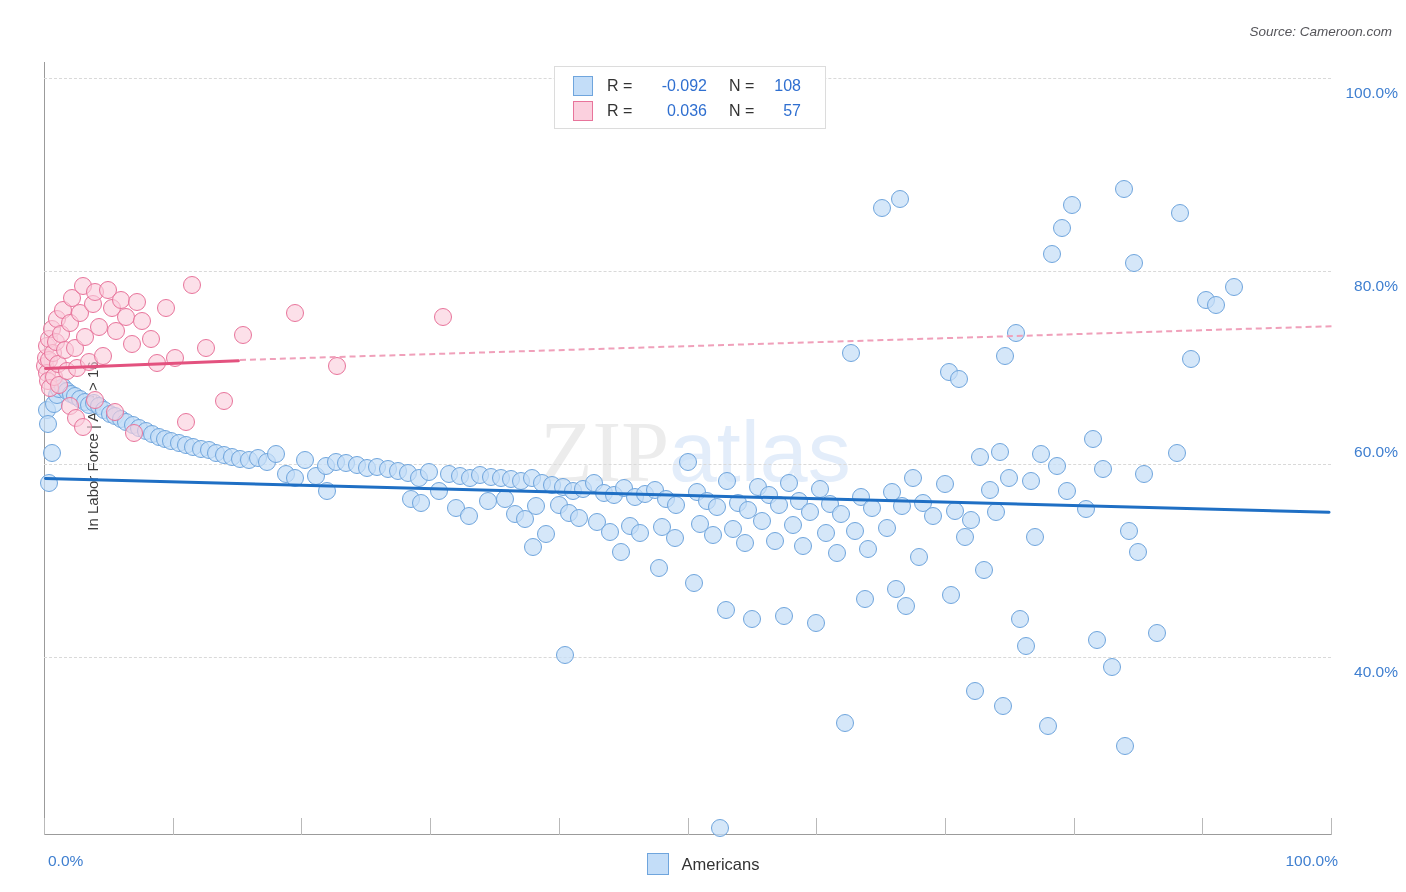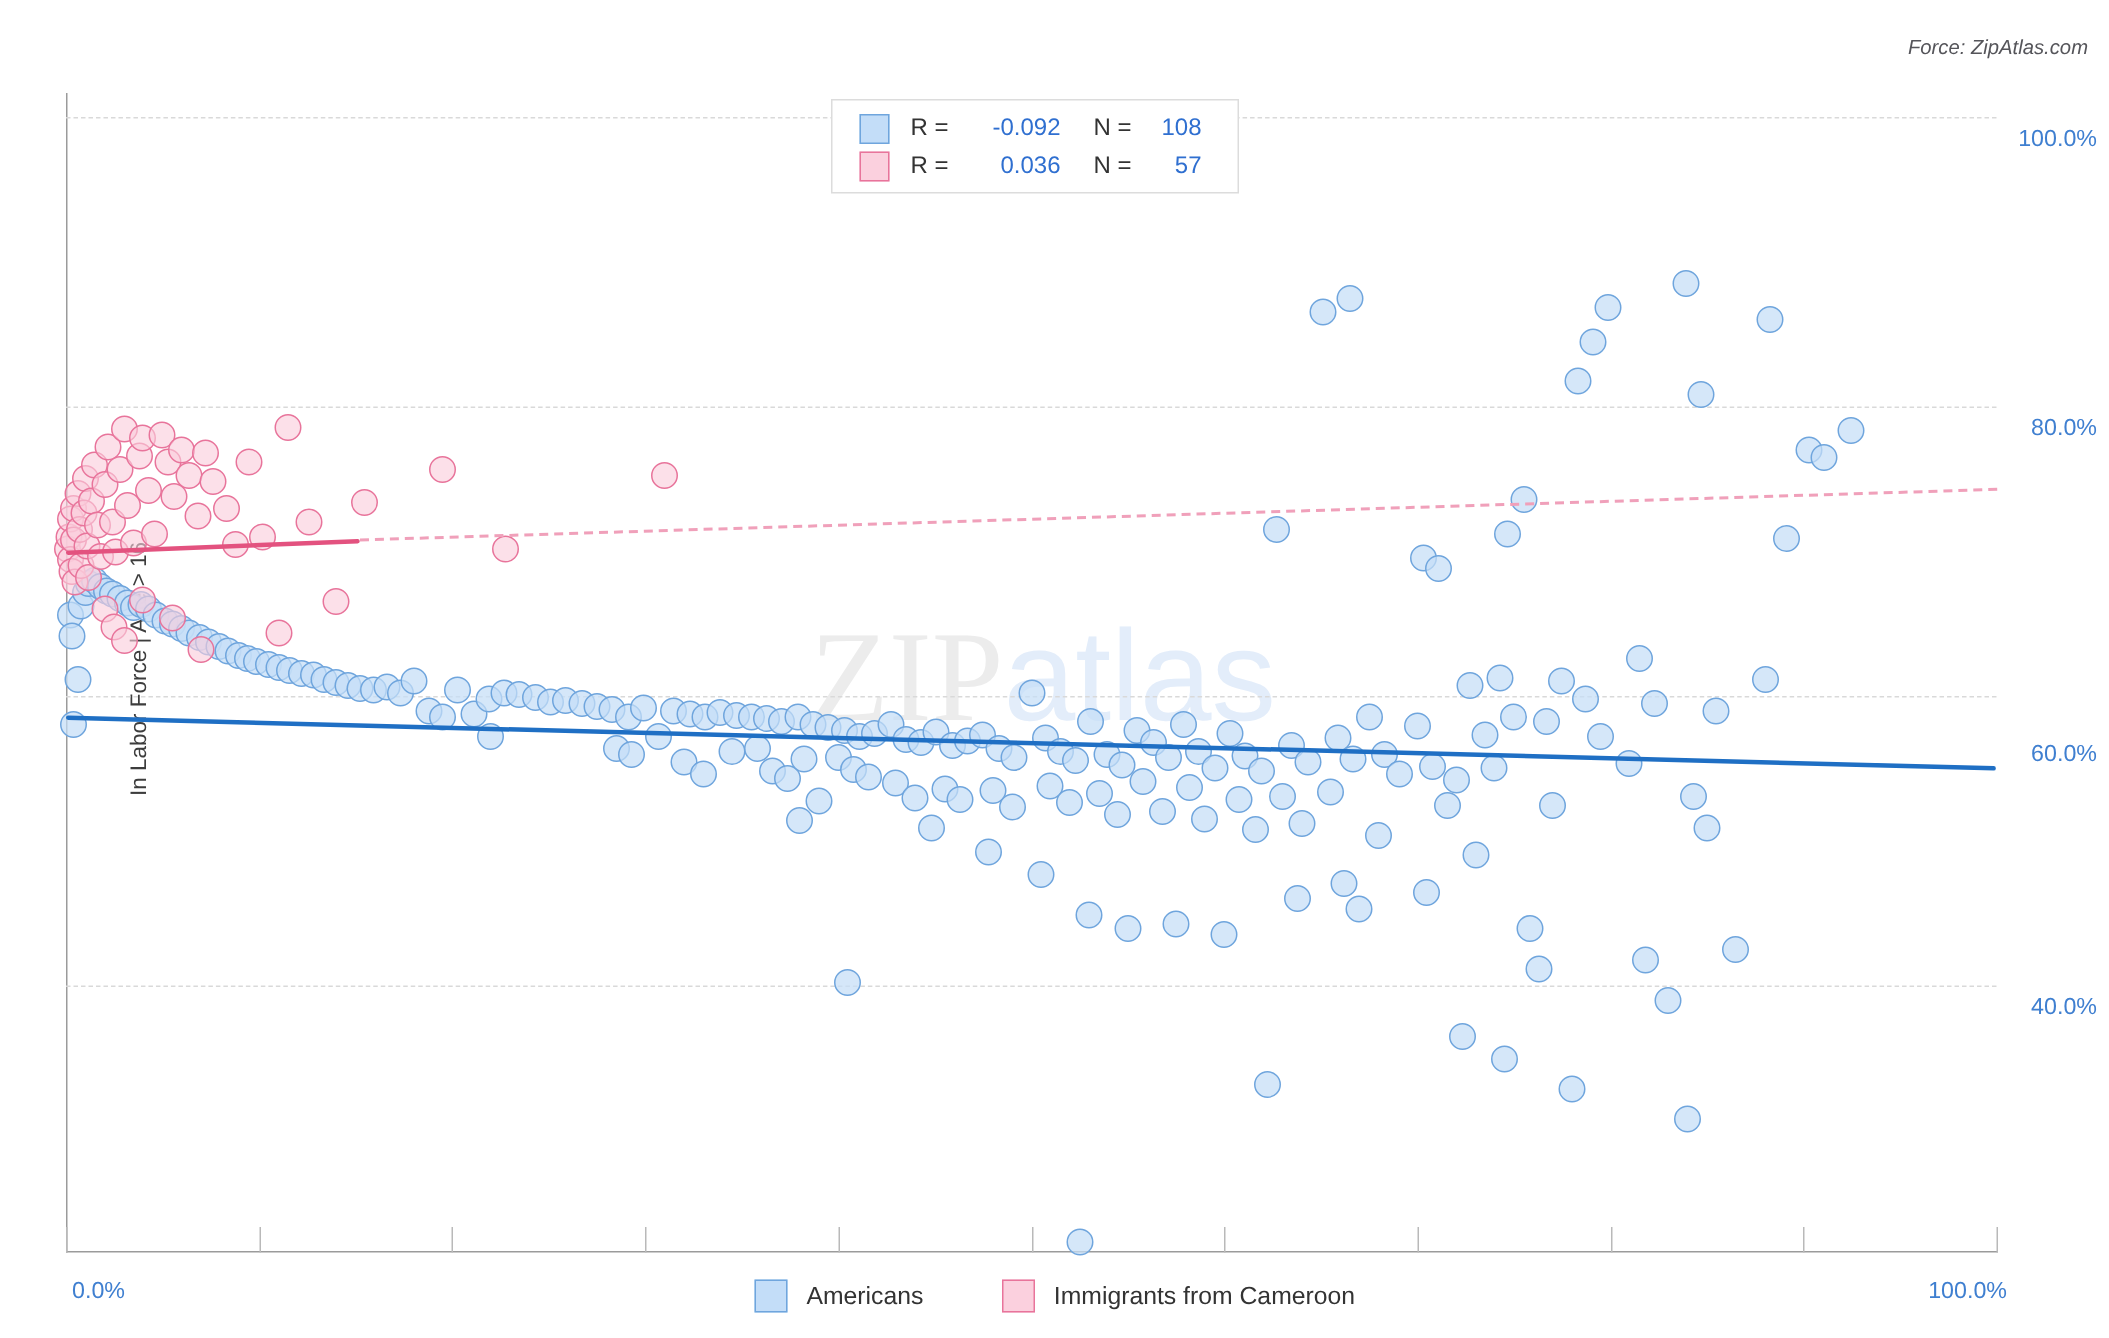--- a/index.html
+++ b/index.html
@@ -118,21 +118,21 @@
   .bl-sw{width:22px;height:22px;box-sizing:border-box;margin-right:13px;}
   .bl-sw.blue{background:#c3ddf8;border:1px solid #6fa5dd;}
   .bl-sw.pink{background:#fbd0de;border:1px solid #e8749b;}
   .bl-txt{font-size:16.5px;color:#333;white-space:nowrap;}
 </style>
 </head>
 <body>
 
 <div id="chart-root">
 
-  <div class="source">Force: ZipAtlas.com</div>
+  <div class="source">Source: Cameroon.com</div>
 
   <div class="ytitle">In Labor Force | Age &gt; 16</div>
 
   <div class="axis-left"></div>
   <div class="axis-bottom"></div>
 
   <div class="plot">
     <div class="watermark" style="left:496px;top:346px;">
       <span class="wm-zip">ZIP</span><span class="wm-atlas">atlas</span>
     </div>
@@ -416,21 +416,21 @@
       </div>
     <div id="trend-layer">
         <div class="trend blue" style="left: 0px; top: 414.545px; width: 1287.44px; transform: rotate(1.50328deg);"></div>
         <div class="trend pink-solid" style="left: 0px; top: 304.535px; width: 195.776px; transform: rotate(-2.25992deg);"></div>
         <div class="trend pink-dash" style="left: 195.624px; top: 296.815px; width: 1091.9px; transform: rotate(-1.77258deg);"></div>
       </div>
   </div>
 
   <div id="ylabels">
       <div class="ylab-right" style="top: 663px;">40.0%</div>
-      <div class="ylab-right" style="top: 494px;">60.0%</div>
+      <div class="ylab-right" style="top: 443px;">60.0%</div>
       <div class="ylab-right" style="top: 277px;">80.0%</div>
       <div class="ylab-right" style="top: 84px;">100.0%</div>
     </div>
 
   <div id="xlabels">
       <div class="xlab" style="left: 48px;">0.0%</div>
       <div class="xlab" style="left: auto; right: 68px;">100.0%</div>
     </div>
 
   <div class="corrbox">
@@ -448,19 +448,15 @@
       <span class="ctxt c-nlabel">N =</span>
       <span class="cval c-nval">57</span>
     </div>
   </div>
 
   <div class="blegend">
     <div class="bl-item">
       <span class="bl-sw blue"></span>
       <span class="bl-txt">Americans</span>
     </div>
-    <div class="bl-item">
-      <span class="bl-sw pink"></span>
-      <span class="bl-txt">Immigrants from Cameroon</span>
-    </div>
   </div>
 
 </div>
 
 </body></html>

